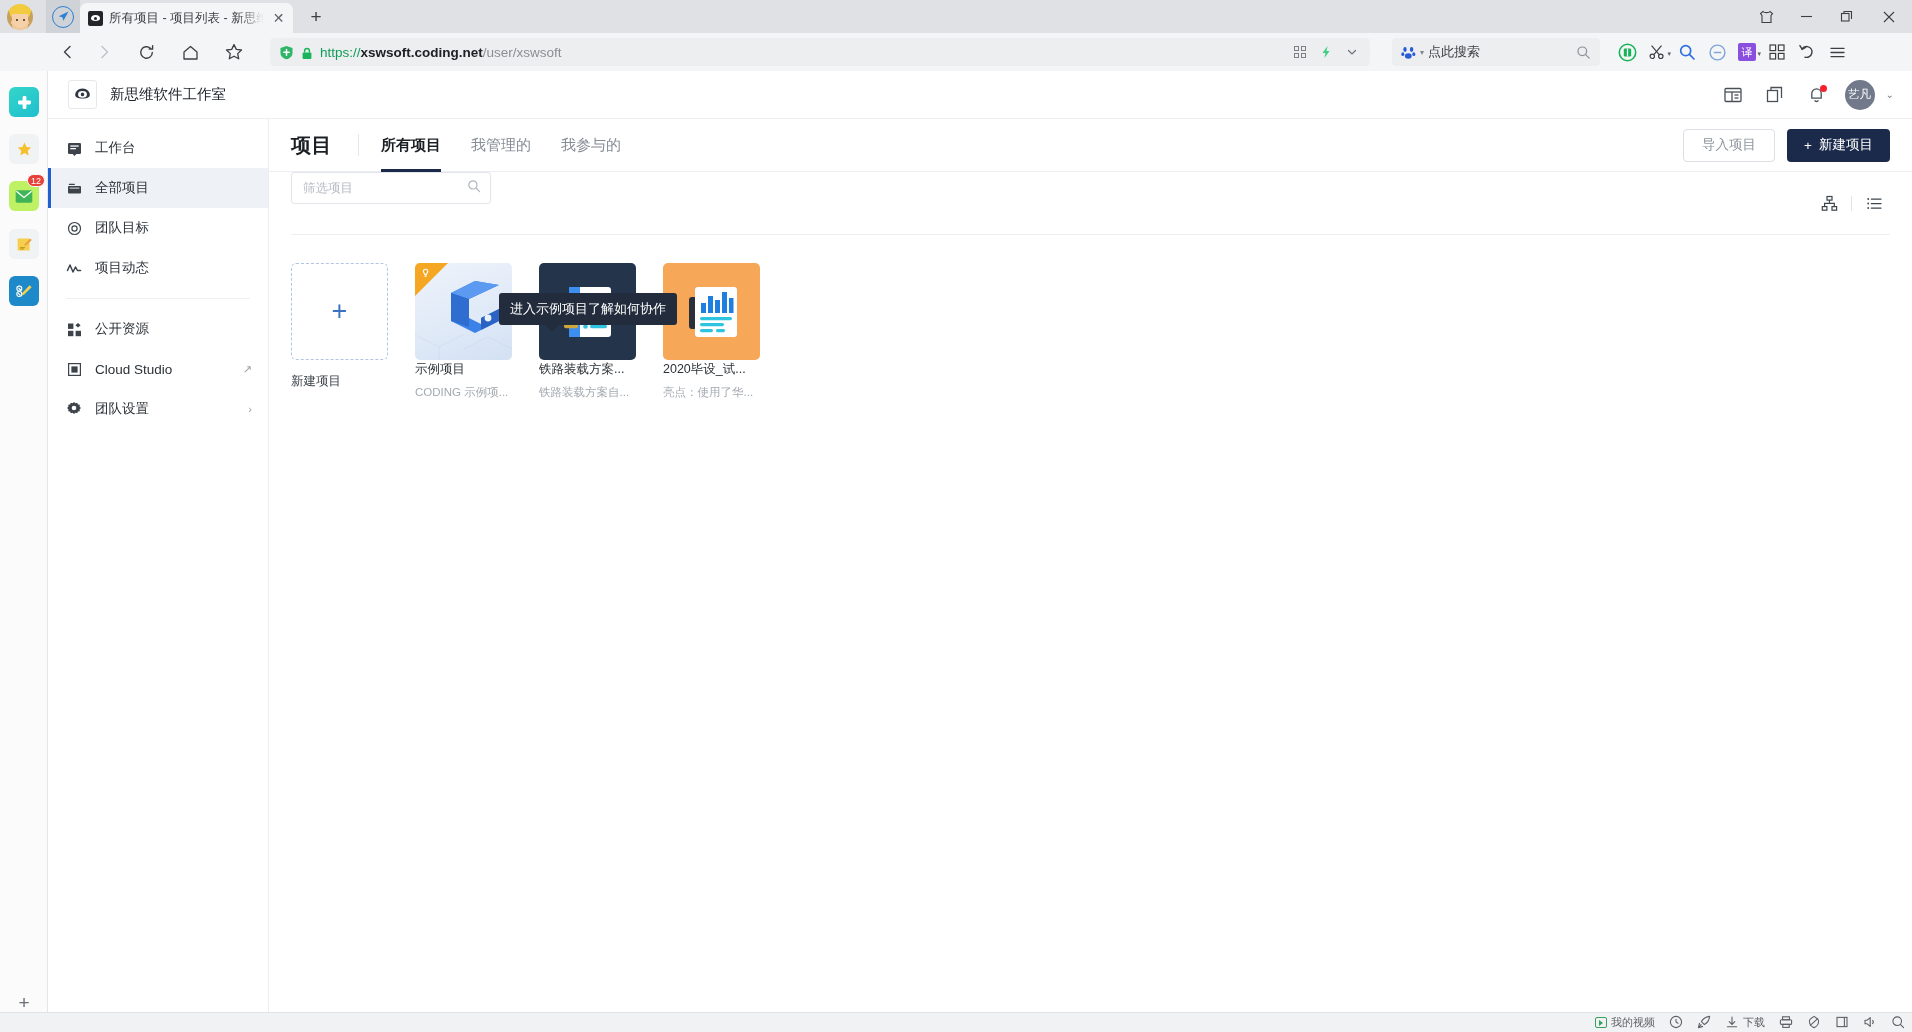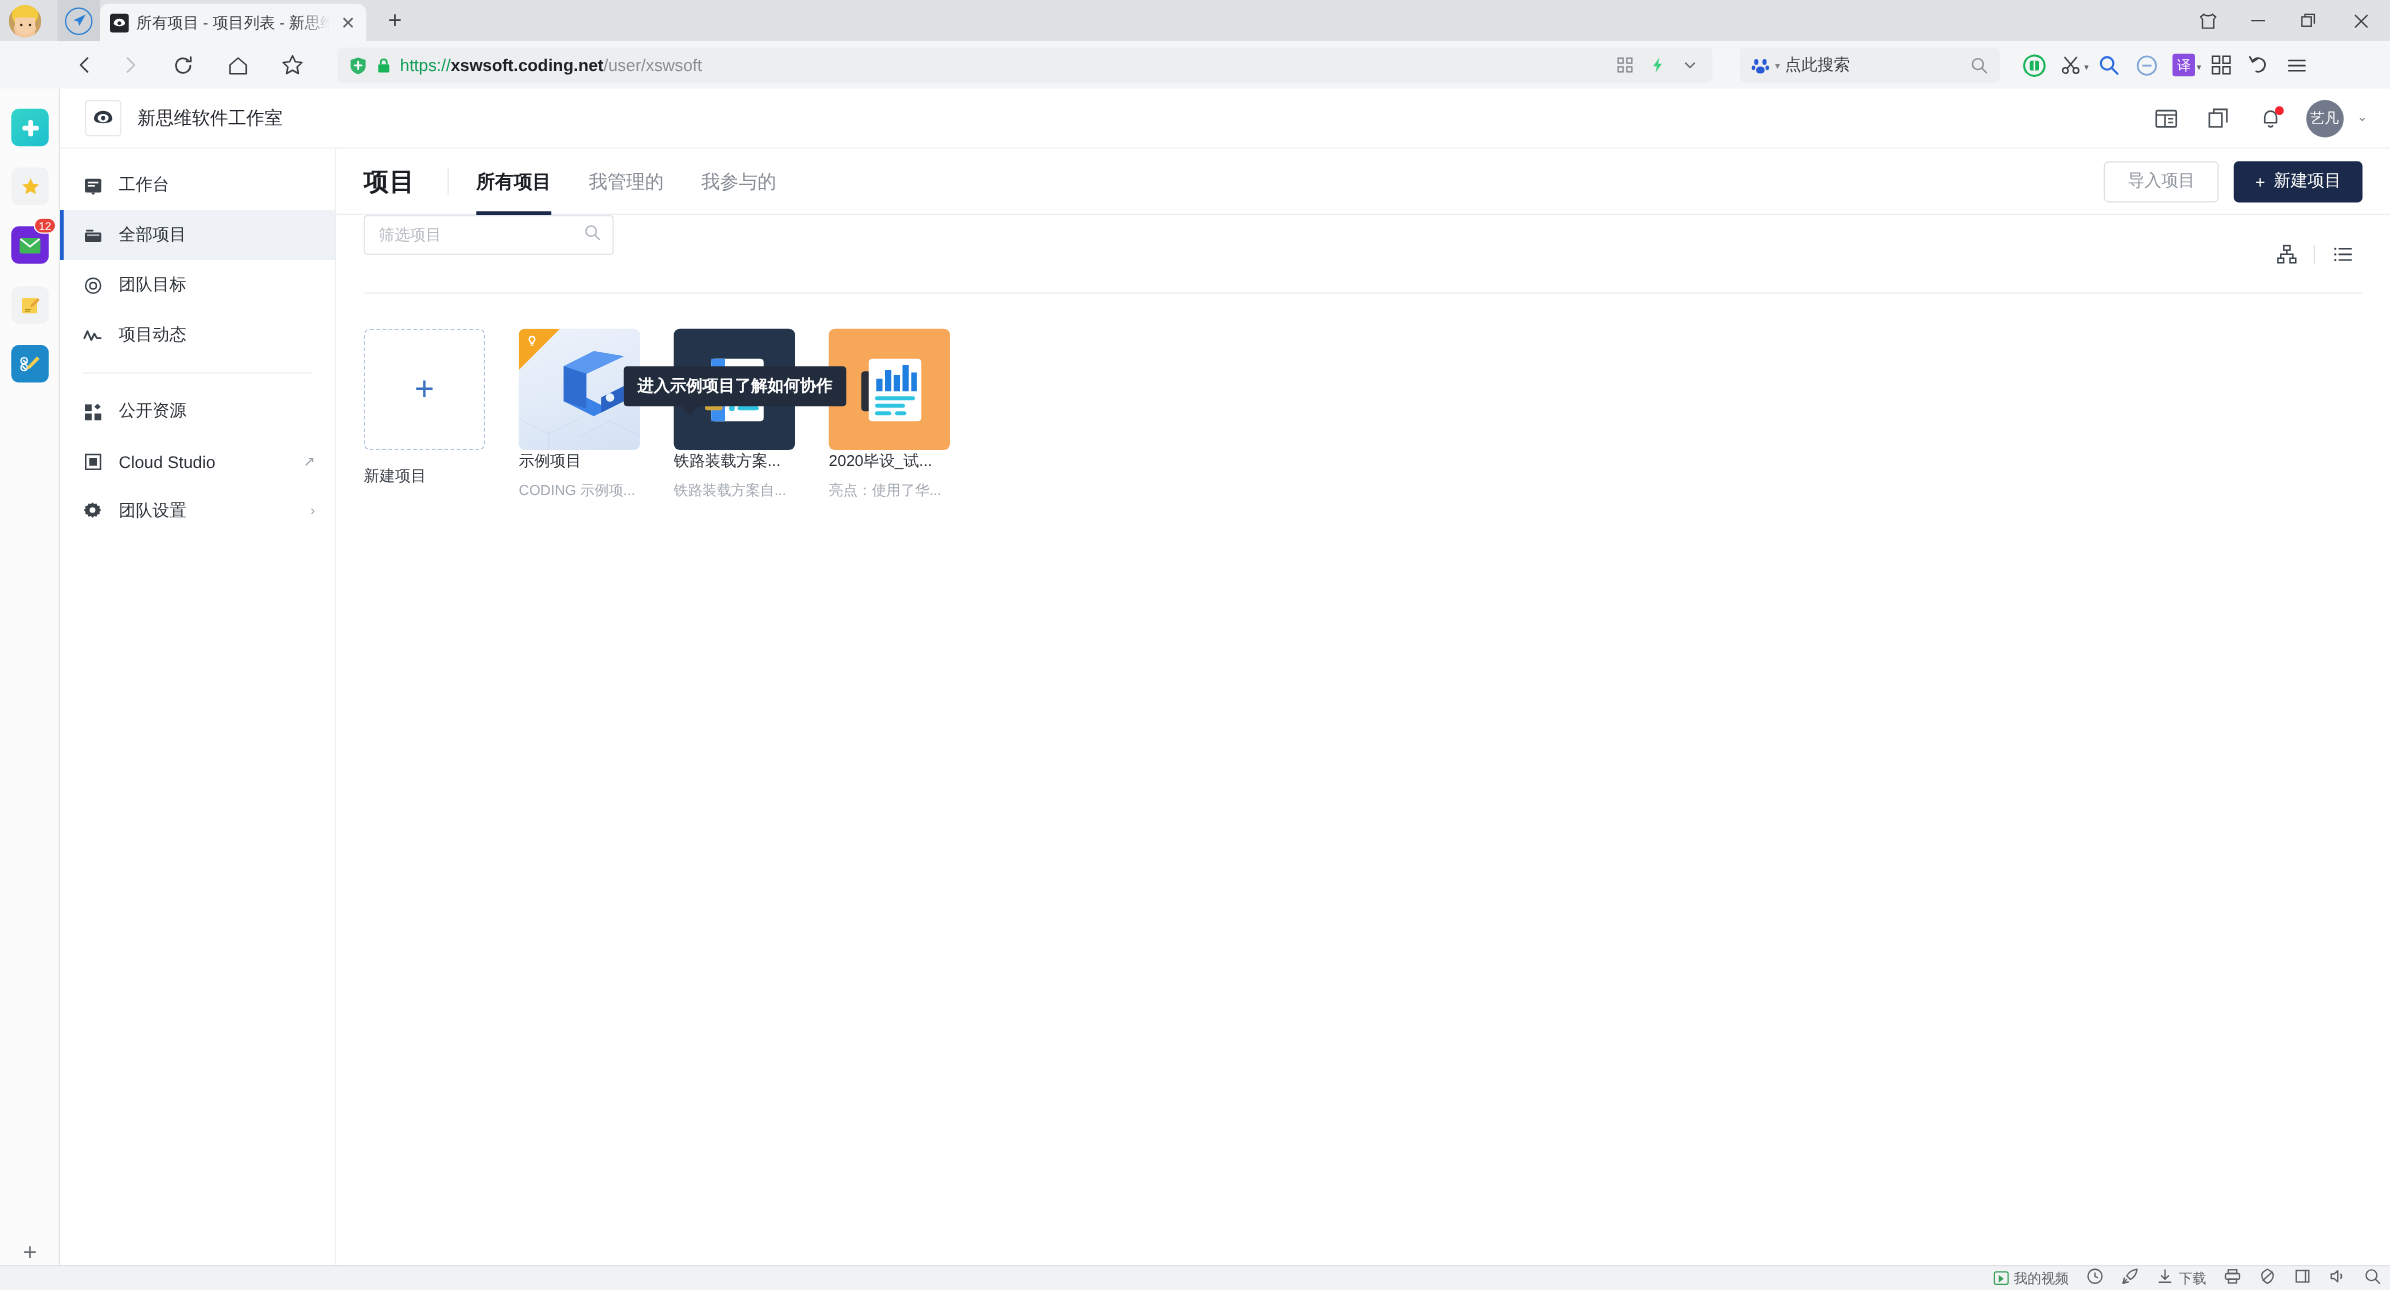--- a/index.html
+++ b/index.html
@@ -203,21 +203,21 @@
   }
   .filter-box input::placeholder { color: #b6bbc1; }
   .view-toggles { margin-left: auto; display:flex; align-items:center; gap: 0px; }
   .vt { width: 32px; height: 30px; display:flex; align-items:center; justify-content:center; color: #3d454e; }
   .vt-div { width: 1px; height: 15px; background: #dfe2e6; margin: 0 6px; }
 
   .section-rule { height: 1px; background: #eceef1; margin: 0 22px; }
 
   .tooltip {
     position: absolute; left: 451px; top: 222px; background: #222c3c; color: #fff;
-    font-size: 13px; padding: 7px 11px; border-radius: 3px; white-space: nowrap; z-index: 30; font-weight: bold;
+    font-size: 13px; padding: 7px 11px; border-radius: 3px; white-space: nowrap; z-index: 30;
   }
   .tooltip::after {
     content:''; position:absolute; left: 46px; bottom: -7px; width: 0; height: 0;
     border-left: 7px solid transparent; border-right: 7px solid transparent;
     border-top: 7px solid #222c3c;
   }
 
   .grid { padding: 28px 22px 0 22px; display:flex; gap: 27px; flex-wrap: wrap; }
   .card { width: 97px; }
   .card-thumb { width: 97px; height: 97px; border-radius: 5px; overflow: hidden; position: relative; }
@@ -462,21 +462,21 @@
       <svg width="17" height="17" viewBox="0 0 17 17" fill="#fff">
           <rect x="6.6" y="2" width="3.8" height="13" rx="1.3"></rect>
           <rect x="2" y="6.6" width="13" height="3.8" rx="1.3"></rect>
         </svg>
     </div>
     <div class="rail-btn" style="top:63px;background:#f1f2f4">
       <svg width="17" height="17" viewBox="0 0 17 17">
           <path d="M8.5 1.6 L10.5 6 L15.2 6.5 L11.7 9.7 L12.7 14.4 L8.5 11.9 L4.3 14.4 L5.3 9.7 L1.8 6.5 L6.5 6 Z" fill="#f5c02b"></path>
         </svg>
     </div>
-    <div class="rail-btn" style="top:110px;background:#6d28d9">
+    <div class="rail-btn" style="top:110px;background:#bef264">
       <svg width="18" height="15" viewBox="0 0 18 15">
           <rect x="0.7" y="1.3" width="16.6" height="12.4" rx="1.4" fill="#3fb558"></rect>
           <path d="M1.4 2.2 L9 8.4 L16.6 2.2" fill="none" stroke="#fff" stroke-width="1.3"></path>
         </svg>
       <span class="rb-badge">12</span>
     </div>
     <div class="rail-btn" style="top:158px;background:#f1f2f4">
       <svg width="17" height="17" viewBox="0 0 17 17">
           <rect x="1.6" y="2.4" width="12" height="12.2" rx="1.2" fill="#f7cf4e"></rect>
           <path d="M4 11.6 H9 M4 13 H8" stroke="#b38c16" stroke-width="0.9"></path>

